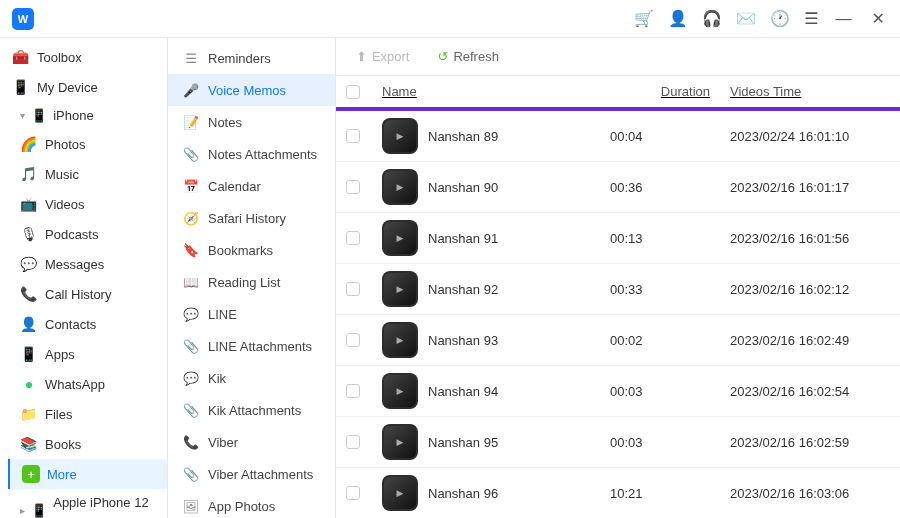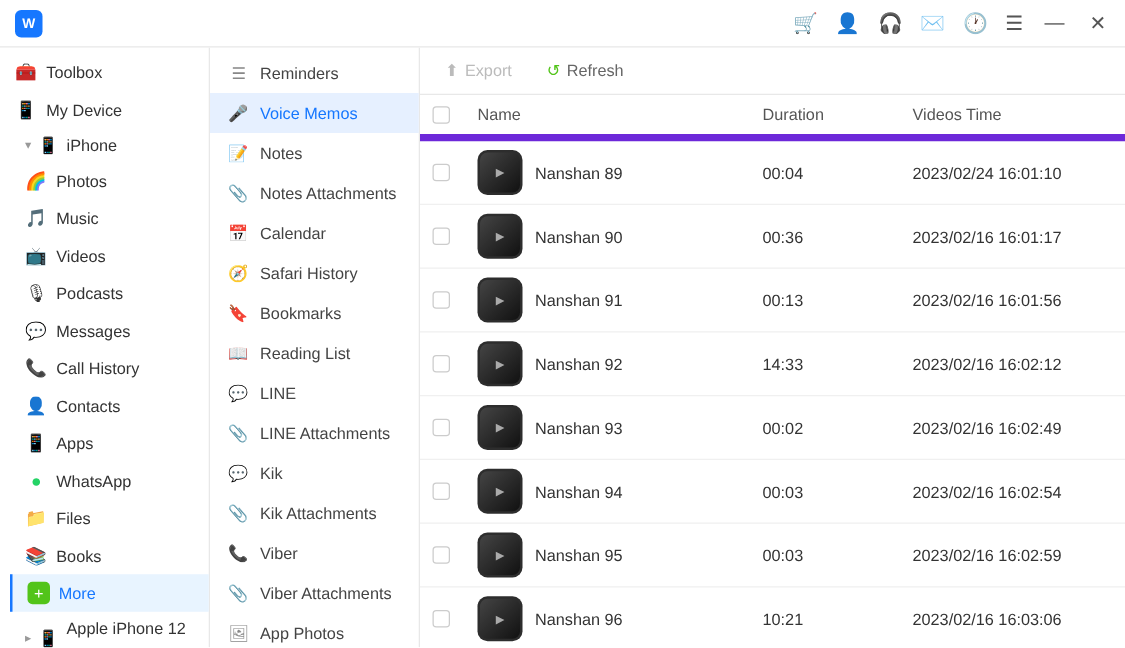--- a/index.html
+++ b/index.html
@@ -33,34 +33,34 @@
 
     
     .content { flex: 1; display: flex; flex-direction: column; overflow: hidden; }
     .toolbar { display: flex; align-items: center; gap: 16px; padding: 8px 14px; border-bottom: 1px solid #e8e8e8; flex-shrink: 0; }
     .toolbar-btn { display: flex; align-items: center; gap: 5px; color: #666; cursor: pointer; font-size: 13px; padding: 3px 6px; border-radius: 4px; }
     .toolbar-btn.disabled { color: #bbb; cursor: default; }
 
     
     .table-wrap { flex: 1; overflow-y: auto; }
     table { width: 100%; border-collapse: collapse; }
-    thead tr { border-bottom: 6px solid #6d28d9; }
+    thead tr { border-bottom: 4px solid #6d28d9; text-decoration: underline; }
     thead th { padding: 8px 10px; text-align: left; color: #555; font-weight: 500; font-size: 13px; background: #fff; position: sticky; top: 0; }
     tbody tr { border-bottom: 1px solid #f0f0f0; }
     td { padding: 7px 10px; color: #333; font-size: 13px; vertical-align: middle; }
     .thumb { width: 36px; height: 36px; border-radius: 8px; background: #2d2d2d; display: flex; align-items: center; justify-content: center; color: #fff; font-size: 10px; overflow: hidden; flex-shrink: 0; }
     .thumb-inner { width: 32px; height: 32px; background: linear-gradient(135deg, #555, #222); border-radius: 6px; display: flex; align-items: center; justify-content: center; }
     .name-cell { display: flex; align-items: center; gap: 10px; }
     .cb { width: 14px; height: 14px; border: 1px solid #ccc; border-radius: 3px; cursor: pointer; }
     .status-bar { padding: 6px 14px; text-align: center; color: #888; font-size: 12px; border-top: 1px solid #e8e8e8; flex-shrink: 0; }
 
     
     .col-check { width: 36px; }
     .col-name { min-width: 200px; }
-    .col-dur { width: 120px; }
+    .col-dur { width: 120px; text-align: right; }
     .col-mod { width: 180px; }
 
     
     ::-webkit-scrollbar { width: 5px; }
     ::-webkit-scrollbar-thumb { background: #ccc; border-radius: 4px; }
   </style>
 </head>
 <body>
 
 <div class="titlebar">
@@ -299,21 +299,21 @@
       <td>
         <div class="name-cell">
           <div class="thumb">
             <div class="thumb-inner" style="background:linear-gradient(135deg,#444,#111);">
               <span style="font-size:9px;color:#aaa;">▶</span>
             </div>
           </div>
           <span>Nanshan 92</span>
         </div>
       </td>
-      <td>14:33</td>
+      <td>00:33</td>
       <td>2023/02/16 16:02:12</td>
     </tr>
             <tr>
       <td>
         <div class="cb"></div>
       </td>
       <td>
         <div class="name-cell">
           <div class="thumb">
             <div class="thumb-inner" style="background:linear-gradient(135deg,#444,#111);">

